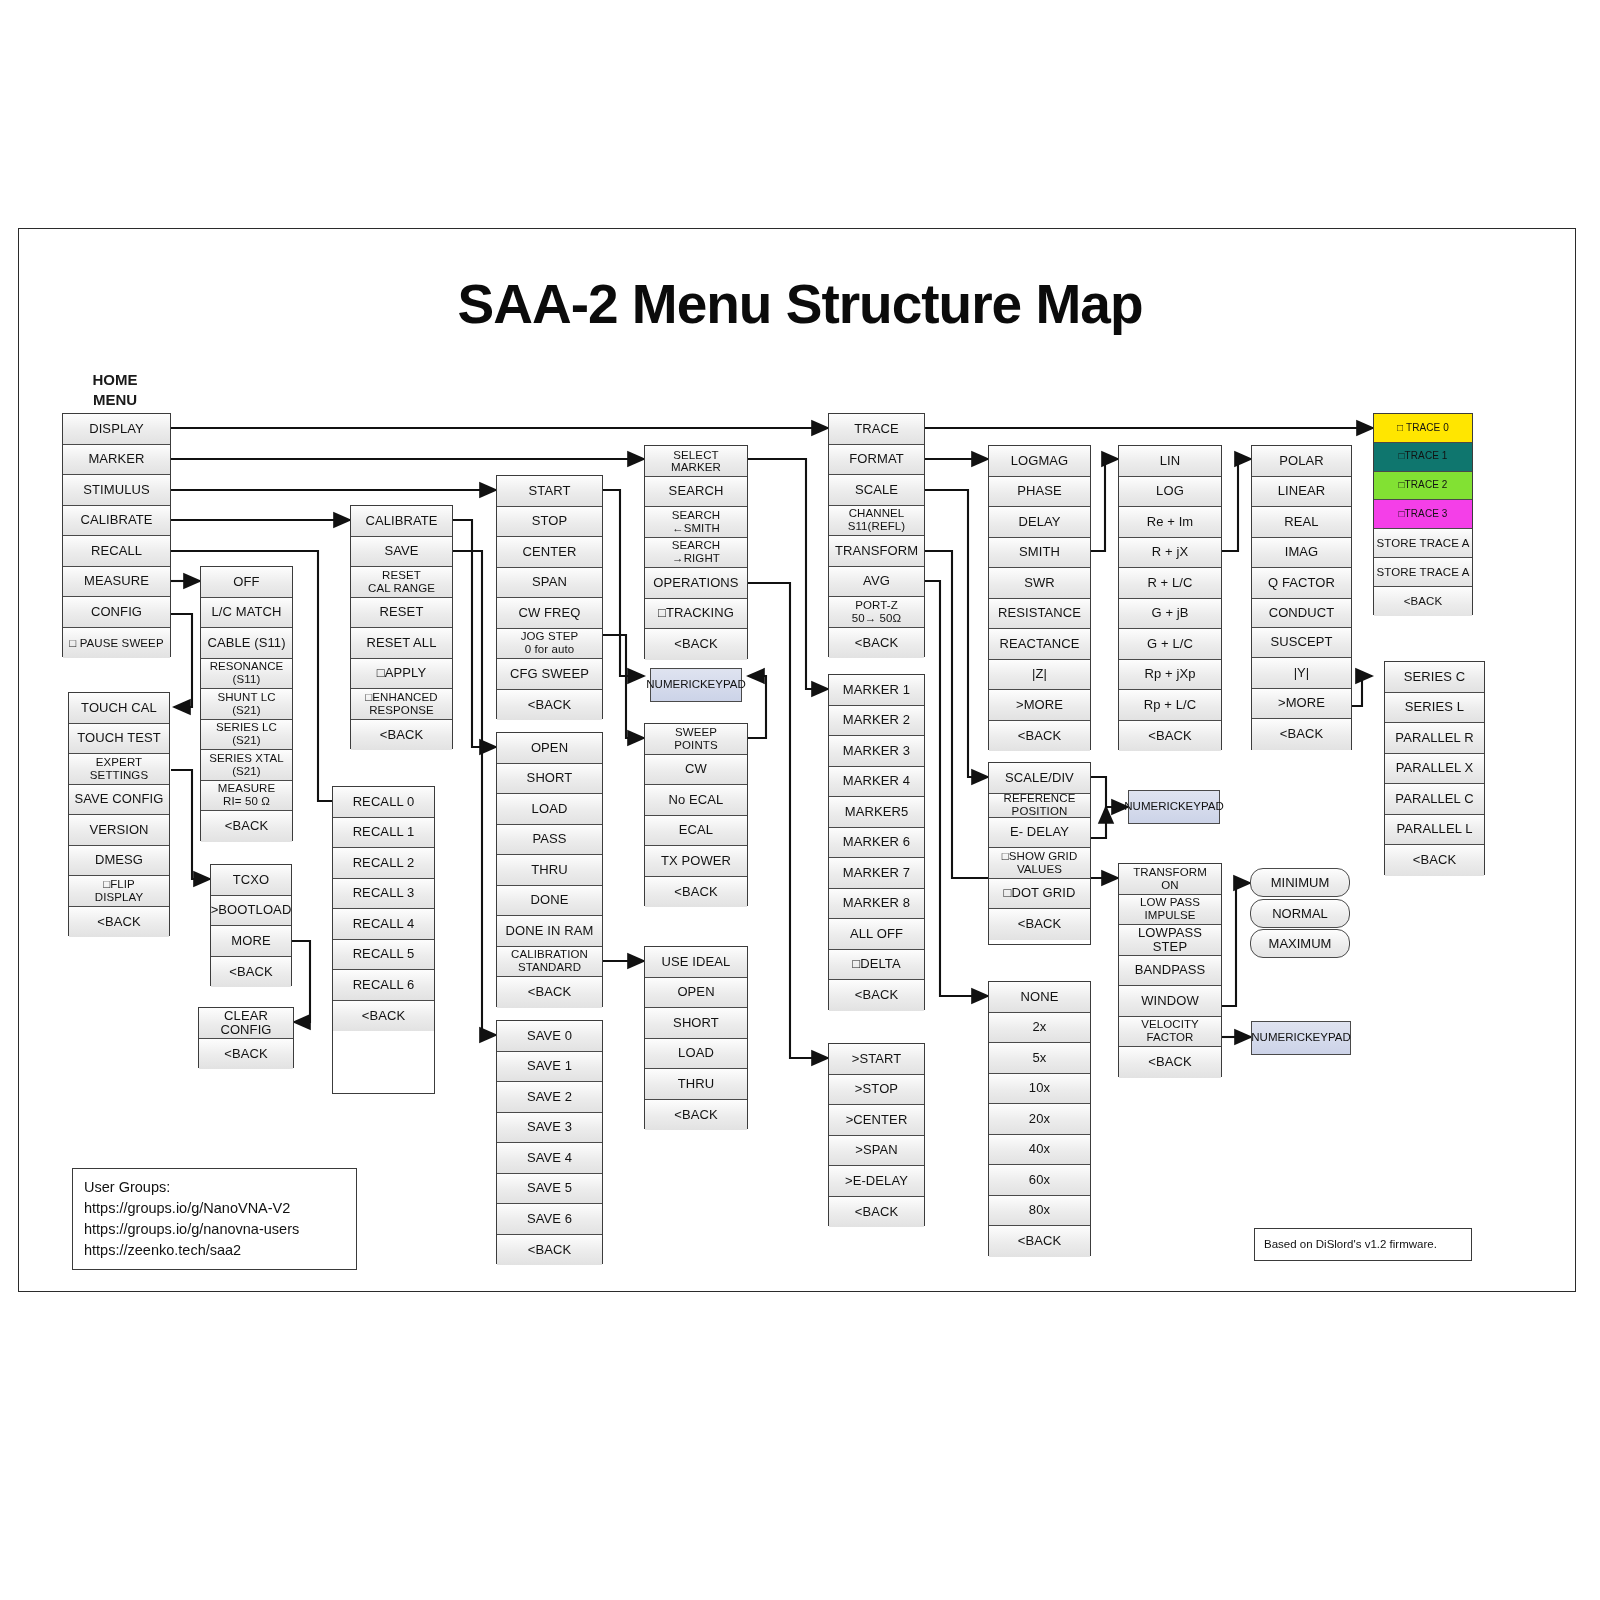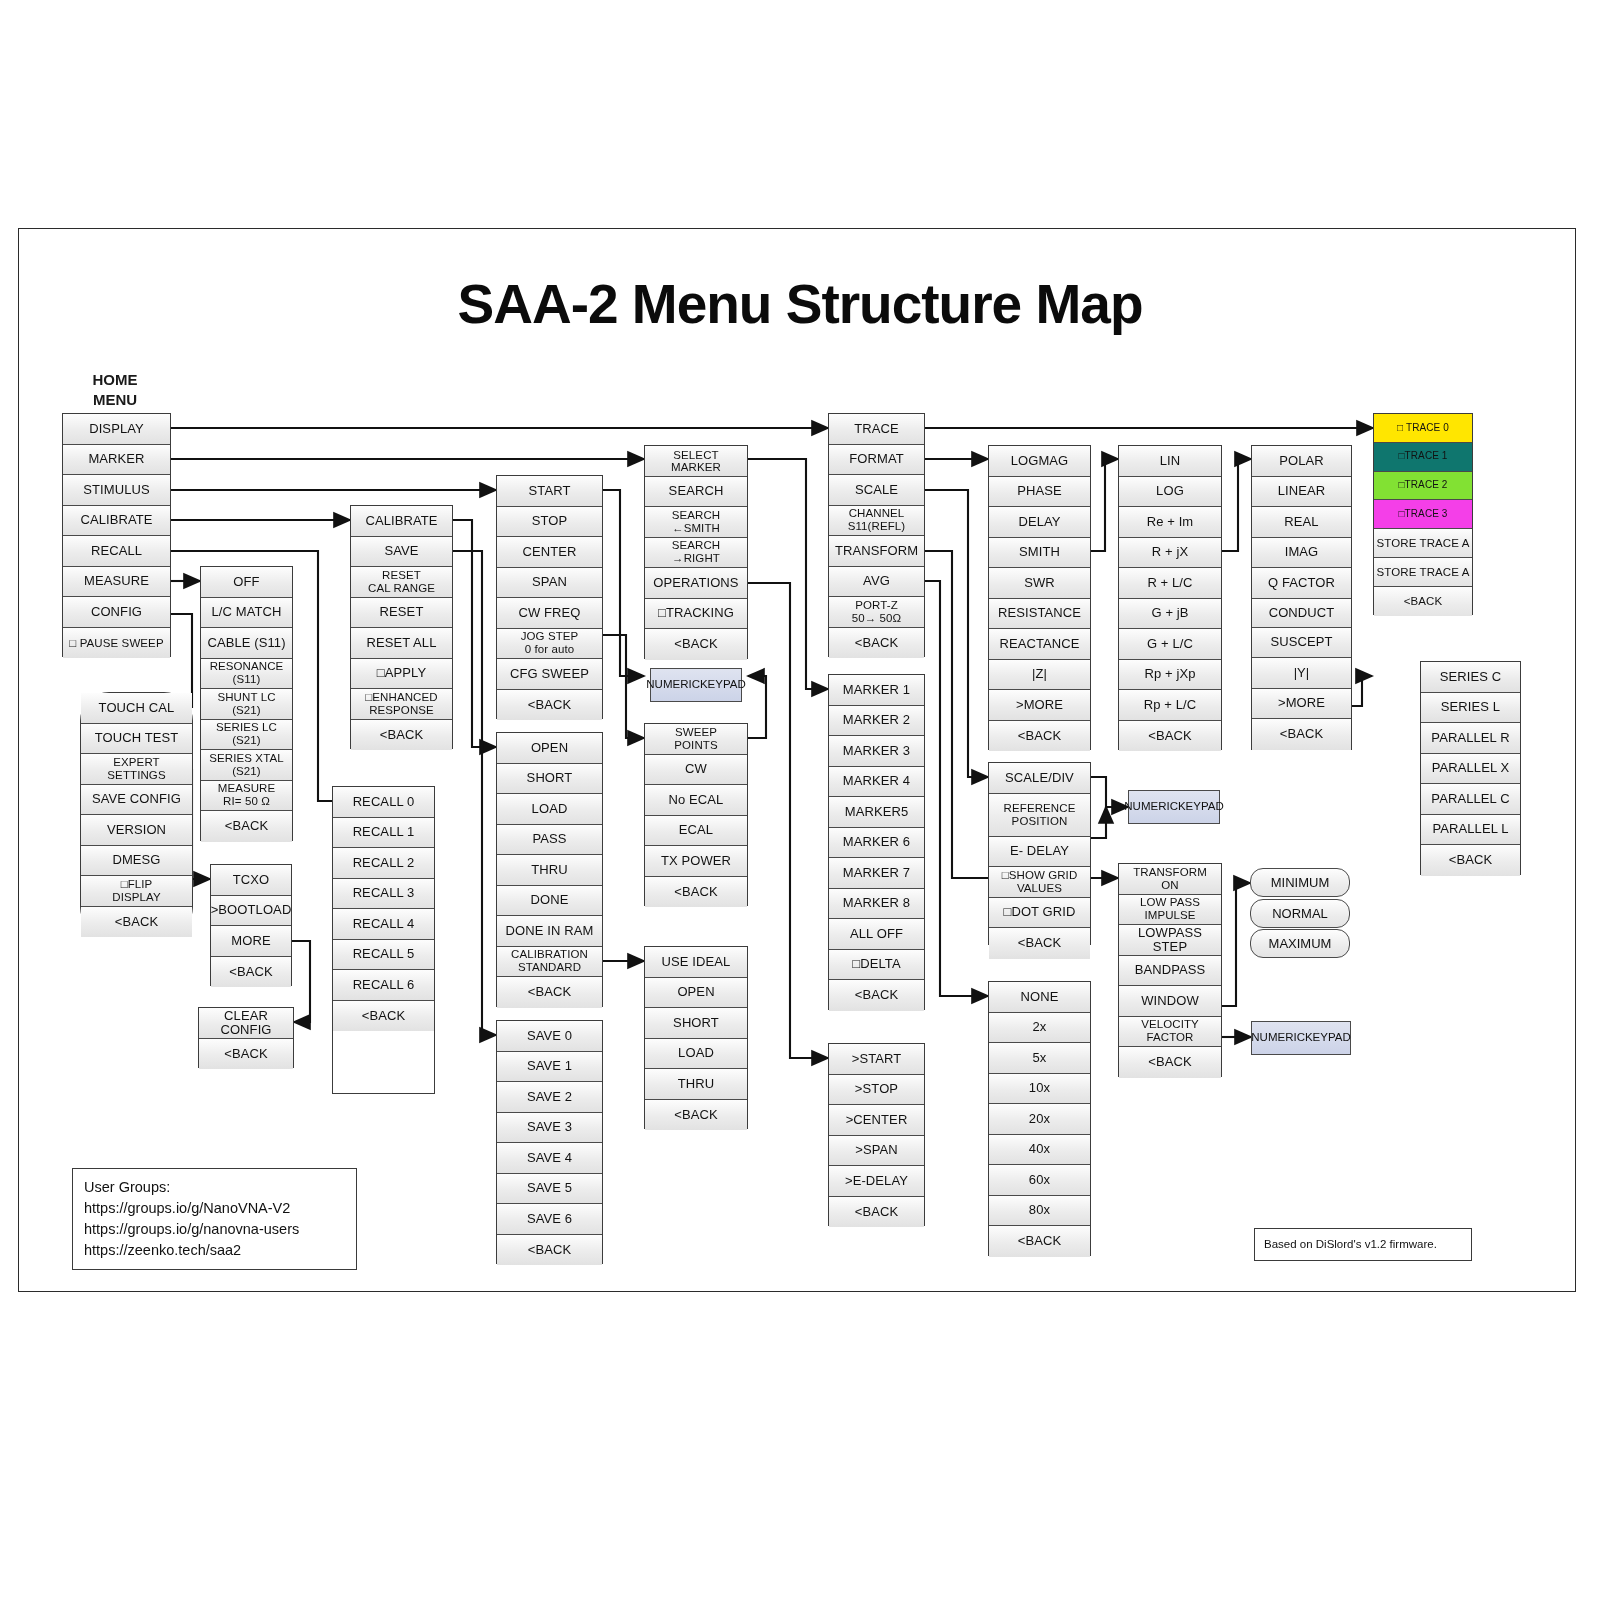--- a/index.html
+++ b/index.html
@@ -118,21 +118,21 @@
 <div class="col" style="left: 62px; top: 413px; width: 109px; height: 244px;">
       <div class="cell" style="height: 30.5px;">DISPLAY</div>
       <div class="cell" style="height: 30.5px;">MARKER</div>
       <div class="cell" style="height: 30.5px;">STIMULUS</div>
       <div class="cell" style="height: 30.5px;">CALIBRATE</div>
       <div class="cell" style="height: 30.5px;">RECALL</div>
       <div class="cell" style="height: 30.5px;">MEASURE</div>
       <div class="cell" style="height: 30.5px;">CONFIG</div>
       <div class="cell sm" style="height: 30.5px;">□ PAUSE SWEEP</div>
     </div>
-    <div class="col" style="left: 80px; top: 692px; width: 113px; height: 244px; border-radius: 29px;">
+    <div class="col" style="left: 68px; top: 692px; width: 102px; height: 244px;">
       <div class="cell" style="height: 30.5px;">TOUCH CAL</div>
       <div class="cell" style="height: 30.5px;">TOUCH TEST</div>
       <div class="cell two sm" style="height: 30.5px;">
         <div>
           <span class="t">EXPERT</span>
           <span class="t">SETTINGS</span>
         </div>
       </div>
       <div class="cell" style="height: 30.5px;">SAVE CONFIG</div>
       <div class="cell" style="height: 30.5px;">VERSION</div>
@@ -350,21 +350,21 @@
       <div class="cell" style="height: 30.5px;">SMITH</div>
       <div class="cell" style="height: 30.5px;">SWR</div>
       <div class="cell" style="height: 30.5px;">RESISTANCE</div>
       <div class="cell" style="height: 30.5px;">REACTANCE</div>
       <div class="cell" style="height: 30.5px;">|Z|</div>
       <div class="cell" style="height: 30.5px;">&gt;MORE</div>
       <div class="cell" style="height: 30.5px;">&lt;BACK</div>
     </div>
     <div class="col" style="left: 988px; top: 762px; width: 103px; height: 183px;">
       <div class="cell" style="height: 30.5px;">SCALE/DIV</div>
-      <div class="cell two sm" style="height: 43px;">
+      <div class="cell two sm" style="height: 24px;">
         <div>
           <span class="t">REFERENCE</span>
           <span class="t">POSITION</span>
         </div>
       </div>
       <div class="cell" style="height: 30.5px;">E- DELAY</div>
       <div class="cell two sm" style="height: 30.5px;">
         <div>
           <span class="t">□SHOW GRID</span>
           <span class="t">VALUES</span>
@@ -401,21 +401,21 @@
       <div class="cell" style="height: 30.5px;">LINEAR</div>
       <div class="cell" style="height: 30.5px;">REAL</div>
       <div class="cell" style="height: 30.5px;">IMAG</div>
       <div class="cell" style="height: 30.5px;">Q FACTOR</div>
       <div class="cell" style="height: 29px; text-align: right;">CONDUCT</div>
       <div class="cell" style="height: 30.5px;">SUSCEPT</div>
       <div class="cell" style="height: 30.5px;">|Y|</div>
       <div class="cell" style="height: 30.5px;">&gt;MORE</div>
       <div class="cell" style="height: 30.5px;">&lt;BACK</div>
     </div>
-    <div class="col" style="left: 1420px; top: 661px; width: 101px; height: 213.5px;">
+    <div class="col" style="left: 1384px; top: 661px; width: 101px; height: 213.5px;">
       <div class="cell" style="height: 30.5px;">SERIES C</div>
       <div class="cell" style="height: 30.5px;">SERIES L</div>
       <div class="cell" style="height: 30.5px;">PARALLEL R</div>
       <div class="cell" style="height: 30.5px;">PARALLEL X</div>
       <div class="cell" style="height: 30.5px;">PARALLEL C</div>
       <div class="cell" style="height: 30.5px;">PARALLEL L</div>
       <div class="cell" style="height: 30.5px;">&lt;BACK</div>
     </div>
     <div class="col" style="left: 1118px; top: 863px; width: 104px; height: 213.5px;">
       <div class="cell two" style="height: 30.5px;">

